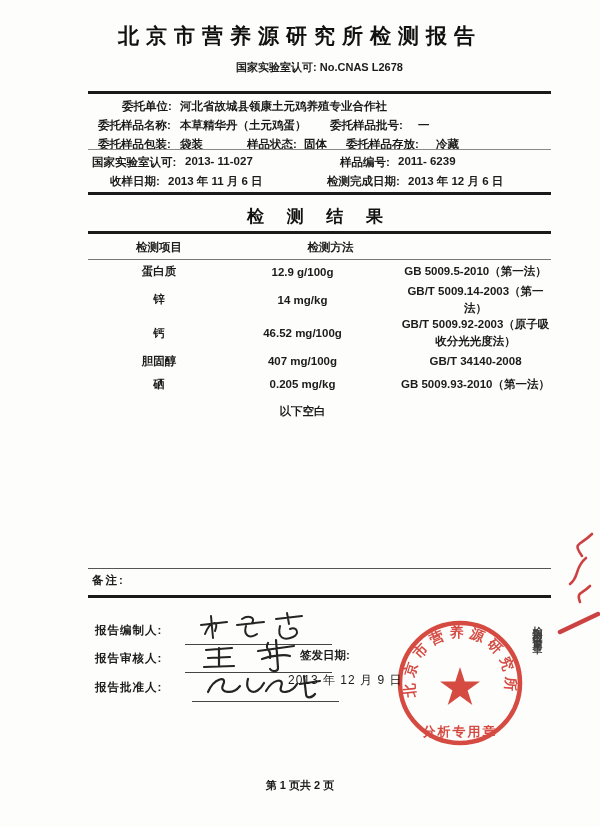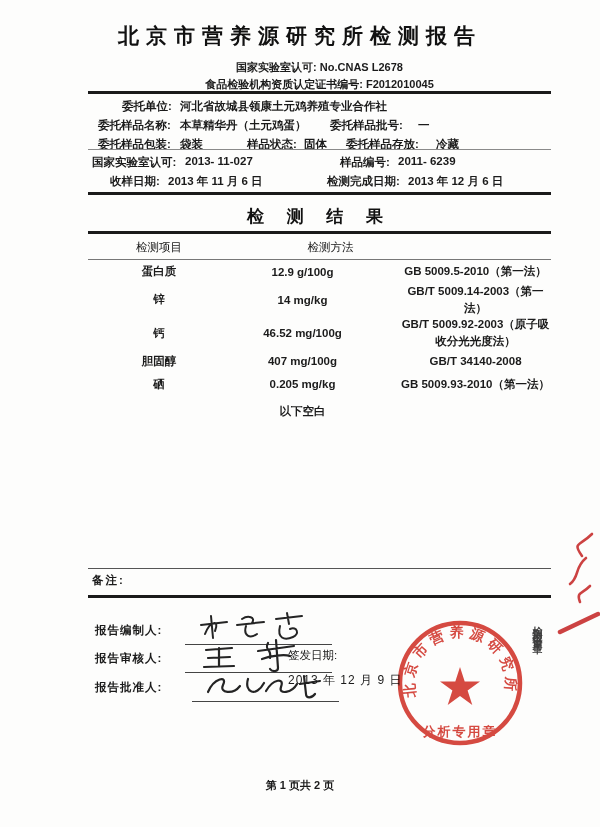--- a/index.html
+++ b/index.html
@@ -24,50 +24,49 @@
 
   .section-title{top:205px;left:88px;width:463px;text-align:center;
     font-size:17px;font-weight:bold;letter-spacing:9px;color:#111;}
 
   .tbl{left:88px;top:236px;width:463px;}
   .trow{display:flex;align-items:center;}
   .c1{width:142px;text-align:center;}
   .c2{width:145px;text-align:center;}
   .c3{width:176px;text-align:center;padding-left:25px;box-sizing:border-box;line-height:1.45;}
   .thead .c1,.thead .c2{text-align:center;}
-  .thead{height:23px;font-size:11.5px;font-weight:normal;}
+  .thead{height:23px;font-size:11.5px;font-weight:bold;}
   .trow.data{min-height:23px;font-size:11.5px;font-weight:bold;}
   .hdr-rule{height:1px;background:#777;margin:0;}
   .endnote-row{height:24px;margin-top:4px;}
 
   .remarks-label{left:92px;top:573px;font-size:11.5px;font-weight:bold;letter-spacing:2px;}
 
   .signoff-label{font-size:11.5px;font-weight:bold;letter-spacing:1px;}
   .sig-line{position:absolute;height:1px;background:#444;}
-  .issue-label{left:288px;top:648px;font-size:11.5px;font-weight:normal;}
+  .issue-label{left:300px;top:648px;font-size:11.5px;font-weight:bold;}
   .issue-date{left:288px;top:672px;font-size:12px;font-weight:normal;letter-spacing:1px;}
 
   .side-vertical{left:530px;top:618px;writing-mode:vertical-rl;font-size:10px;
     letter-spacing:3px;color:#3d3d3d;font-weight:bold;}
 
   .footer-page{left:0;top:778px;width:600px;text-align:center;font-size:11px;font-weight:bold;}
 
   .stamp-wrap{left:393px;top:616px;width:134px;height:134px;opacity:.88;mix-blend-mode:multiply;}
   .sig-svg{overflow:visible;}
 </style>
 </head>
 <body>
 
 <div class="page">
 
   <div class="abs doc-title">北京市营养源研究所检测报告</div>
   <div class="abs cert-row">
     <span>国家实验室认可: No.CNAS L2678</span>
   </div>
-  <div class="abs cert-row2">食品检验机构资质认定证书编号: F2012010045</div>
   <div class="abs rule" style="top:91px"></div>
 
   <div class="abs info-line" style="top:99px">
     <span class="seg" style="left:34px">委托单位:</span>
     <span class="seg" style="left:92px">河北省故城县领康土元鸡养殖专业合作社</span>
   </div>
   <div class="abs info-line" style="top:118px">
     <span class="seg" style="left:10px">委托样品名称:</span>
     <span class="seg" style="left:92px">本草精华丹（土元鸡蛋）</span>
     <span class="seg" style="left:242px">委托样品批号:</span>

